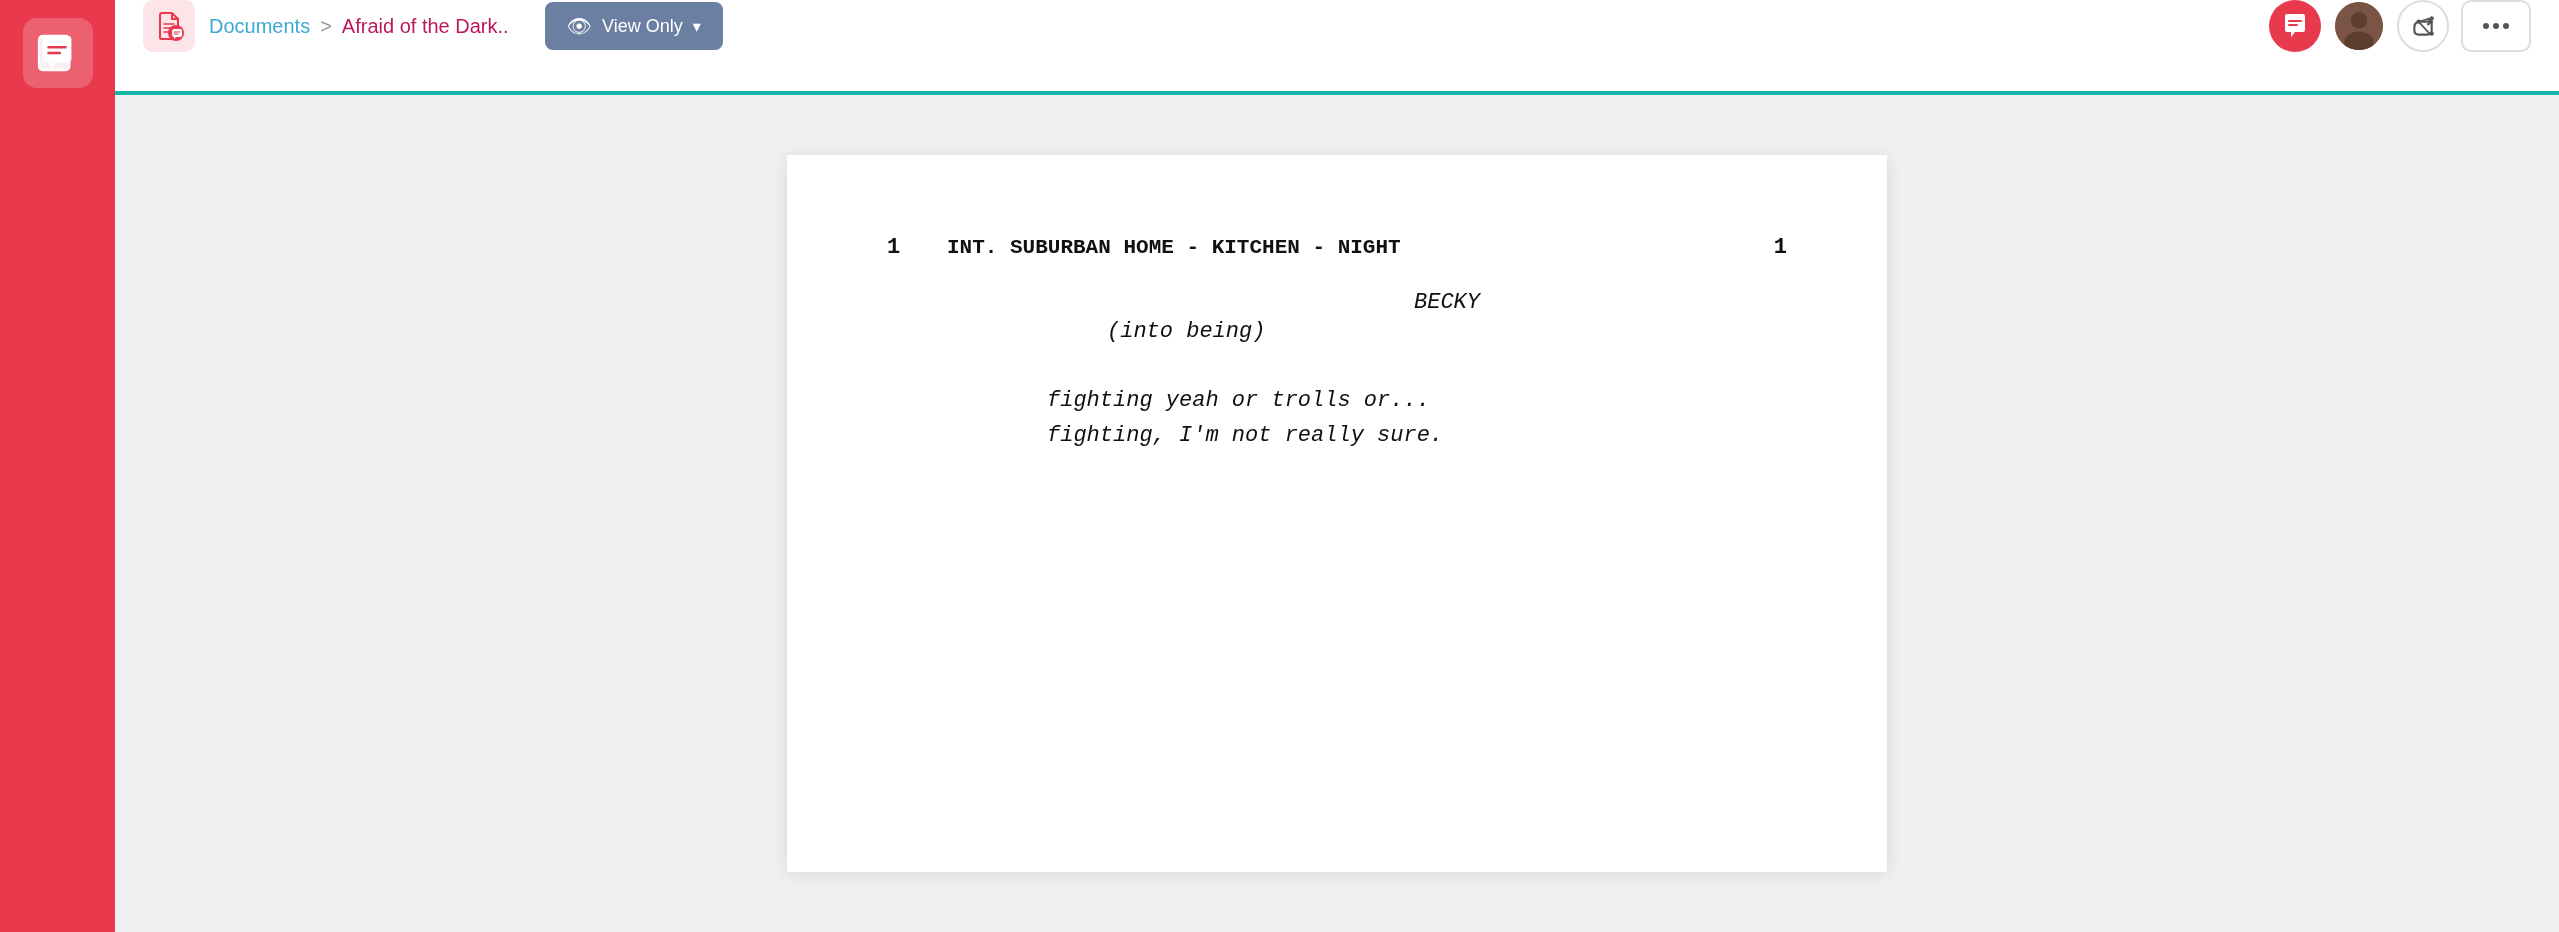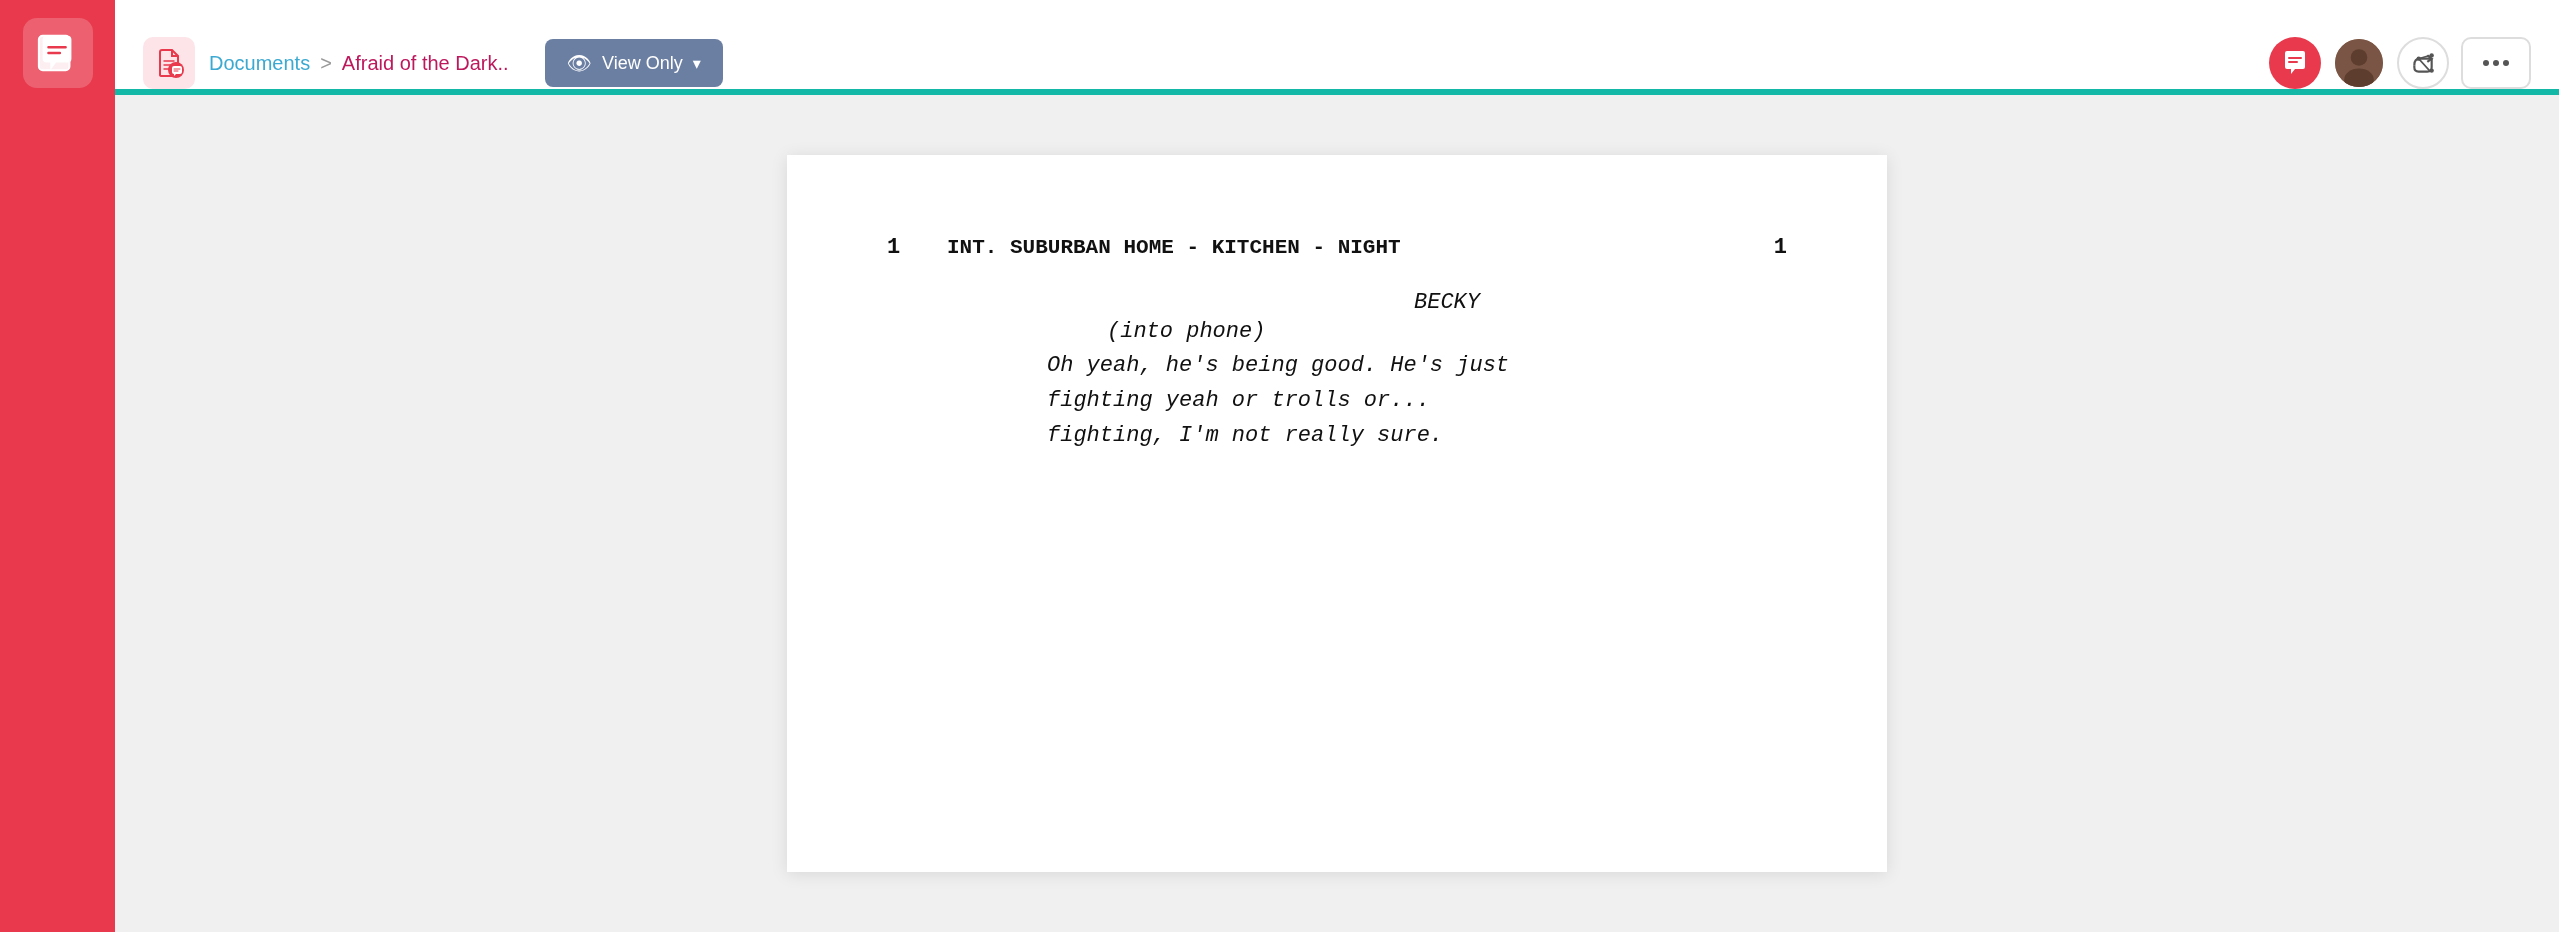--- a/index.html
+++ b/index.html
@@ -46,23 +46,23 @@
     }
 
     
     .header {
       position: fixed;
       left: 115px;
       top: 0;
       right: 0;
       height: 95px;
       background: #ffffff;
-      border-bottom: 6px solid #14b8a6;
-      display: flex;
-      align-items: flex-end;
+      border-bottom: 4px solid #14b8a6;
+      display: flex;
+      align-items: flex-start;
       padding: 0 28px;
       z-index: 99;
     }
 
     .header-left {
       display: flex;
       align-items: center;
       gap: 14px;
       flex: 1;
     }
@@ -368,22 +368,22 @@
   <div class="document-page">
 
     <div class="scene-heading-row">
       <span class="scene-number-left">1</span>
       <span class="scene-heading-text">INT. SUBURBAN HOME - KITCHEN - NIGHT</span>
       <span class="scene-number-right">1</span>
     </div>
 
     <div class="dialogue-block">
       <div class="character-name">BECKY</div>
-      <div class="parenthetical">(into phone)</div>
+      <div class="parenthetical">(into being)</div>
       <div class="dialogue-text">
-        <span>Oh yeah, he's being good. He's just</span><br>
+        <br>
         <span>fighting yeah or trolls or...</span><br>
         <span>fighting, I'm not really sure.</span>
       </div>
     </div>
 
   </div>
 </div>
 
 </body></html>

